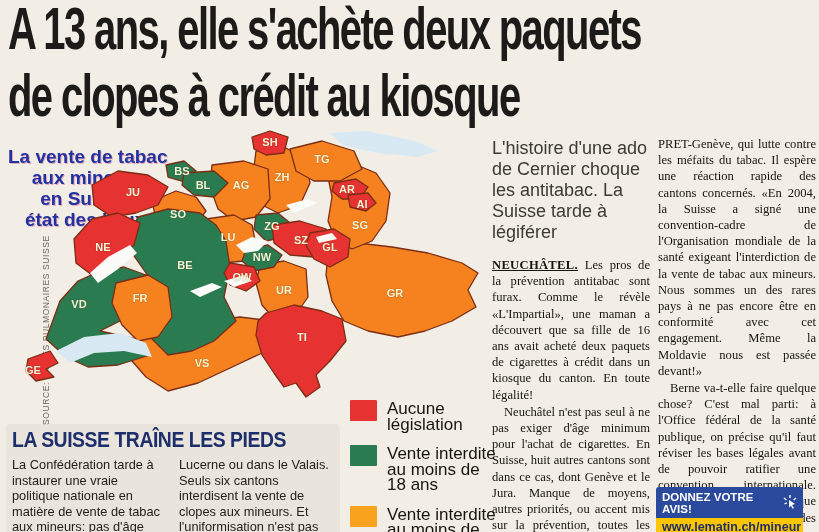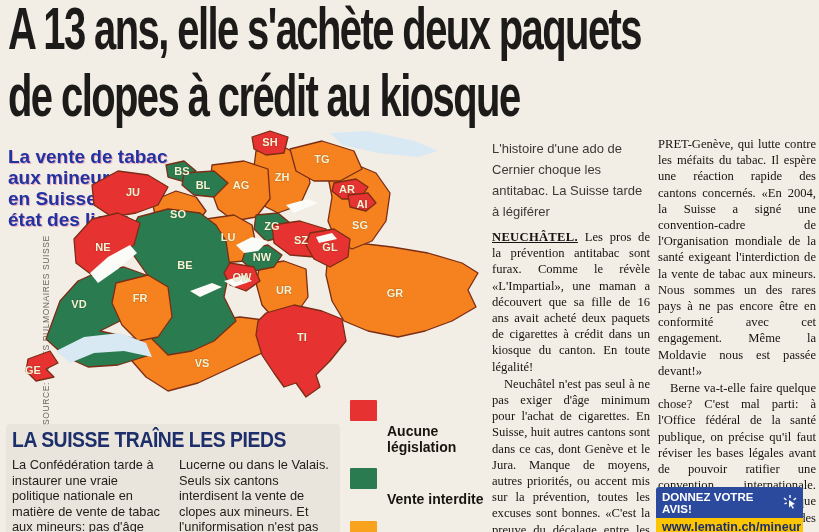--- a/index.html
+++ b/index.html
@@ -9,48 +9,48 @@
   }
   *{margin:0;padding:0;box-sizing:border-box;}
   html,body{width:819px;height:532px;overflow:hidden;}
   body{background:var(--paper);font-family:"Liberation Sans",sans-serif;position:relative;}
 
   .headline{position:absolute;left:8px;top:-4px;color:var(--ink);font-weight:bold;
     font-size:50px;letter-spacing:-2px;transform:scaleX(.8) scaleY(1.18);transform-origin:left top;
     line-height:57px;white-space:nowrap;font-family:"Liberation Sans",sans-serif;}
 
   .intro{position:absolute;left:8px;top:146px;color:var(--intro-blue);font-weight:bold;
-    font-size:19px;line-height:21px;text-shadow:1px 1px 0 rgba(215,40,120,.35);}
+    font-size:19px;line-height:21px;text-shadow:1px 1px 0 rgba(215,40,120,.35);text-align:center;}
 
   .source-vert{position:absolute;left:-44px;top:330px;transform:rotate(-90deg);transform-origin:center;
     font-size:8.5px;letter-spacing:.6px;color:#6b675f;white-space:nowrap;width:180px;text-align:center;}
 
   .mapwrap{position:absolute;left:0;top:125px;width:490px;height:310px;}
   svg .cb{stroke:#7b2d15;stroke-width:1.3;stroke-linejoin:round;}
   svg .red{fill:var(--red);} svg .green{fill:var(--green);} svg .orange{fill:var(--orange);}
   svg .lake{fill:#d9e9f3;stroke:none;} svg .lakew{fill:#fbfbf7;stroke:none;}
   svg text{font-family:"Liberation Sans",sans-serif;font-size:11px;font-weight:bold;fill:#f3f4d4;
     text-anchor:middle;dominant-baseline:central;paint-order:stroke;stroke:rgba(60,20,0,.25);stroke-width:.8px;}
 
   .legend{position:absolute;left:350px;top:400px;width:150px;}
   .legend-row{display:flex;align-items:flex-start;margin-bottom:13px;}
   .legend-sw{width:27px;height:21px;margin-right:10px;flex:0 0 auto;border-radius:1px;}
   .sw-red{background:var(--red);} .sw-green{background:var(--green);} .sw-orange{background:#f9a21d;}
-  .legend-label{font-size:14px;font-weight:bold;color:#17150f;line-height:15.5px;padding-top:1px;margin-top:23px;}
+  .legend-label{font-size:17px;font-weight:normal;color:#17150f;line-height:15.5px;padding-top:1px;}
 
   .infobox{position:absolute;left:6px;top:424px;width:334px;height:127px;background:rgba(90,80,60,.05);
     border-radius:4px;padding:3px 6px 0 6px;}
   .infobox h2{color:var(--navy);font-size:22px;letter-spacing:-.5px;transform:scaleX(.88);transform-origin:left;
     white-space:nowrap;font-weight:bold;margin-bottom:4px;}
   .infobox .cols{display:flex;gap:12px;}
   .infobox .col{width:158px;font-size:12.8px;line-height:15.6px;color:#23211c;}
 
   .midcol{position:absolute;left:492px;top:138px;width:158px;}
   .rightcol{position:absolute;left:658px;top:136px;width:158px;}
-  .standfirst{font-size:13px;line-height:21px;color:#3c3a36;font-weight:normal;margin-bottom:7px;}
+  .standfirst{font-size:18px;line-height:21px;color:#3c3a36;font-weight:normal;margin-bottom:14px;}
   .body-serif{font-family:"Liberation Serif",serif;font-size:12.6px;line-height:16.2px;color:#161410;
     text-align:justify;}
   .body-serif p+p{text-indent:12px;margin-top:1px;}
   .lead-label{font-weight:bold;letter-spacing:.3px;text-decoration:underline;}
 
   .banner{position:absolute;left:656px;top:487px;width:147px;}
   .banner-top{background:var(--banner-blue);color:#fff;font-weight:bold;font-size:11.5px;
     padding:4px 6px 3px 6px;display:flex;align-items:center;justify-content:space-between;
     border-top-left-radius:3px;border-top-right-radius:3px;}
   .banner-bot{background:var(--banner-yellow);color:#1d2f6b;font-weight:bold;font-size:12.5px;
@@ -147,20 +147,21 @@
   <div class="legend-row">
     <div class="legend-sw sw-red"></div>
     <div class="legend-label">
       <div>Aucune législation</div>
     </div>
   </div>
   <div class="legend-row">
     <div class="legend-sw sw-green"></div>
     <div class="legend-label">
       <div>Vente interdite</div>
+      <div>au moins de 18 ans</div>
     </div>
   </div>
   <div class="legend-row">
     <div class="legend-sw sw-orange"></div>
     <div class="legend-label">
       <div>Vente interdite</div>
       <div>au moins de 16 ans</div>
     </div>
   </div>
 </div>

